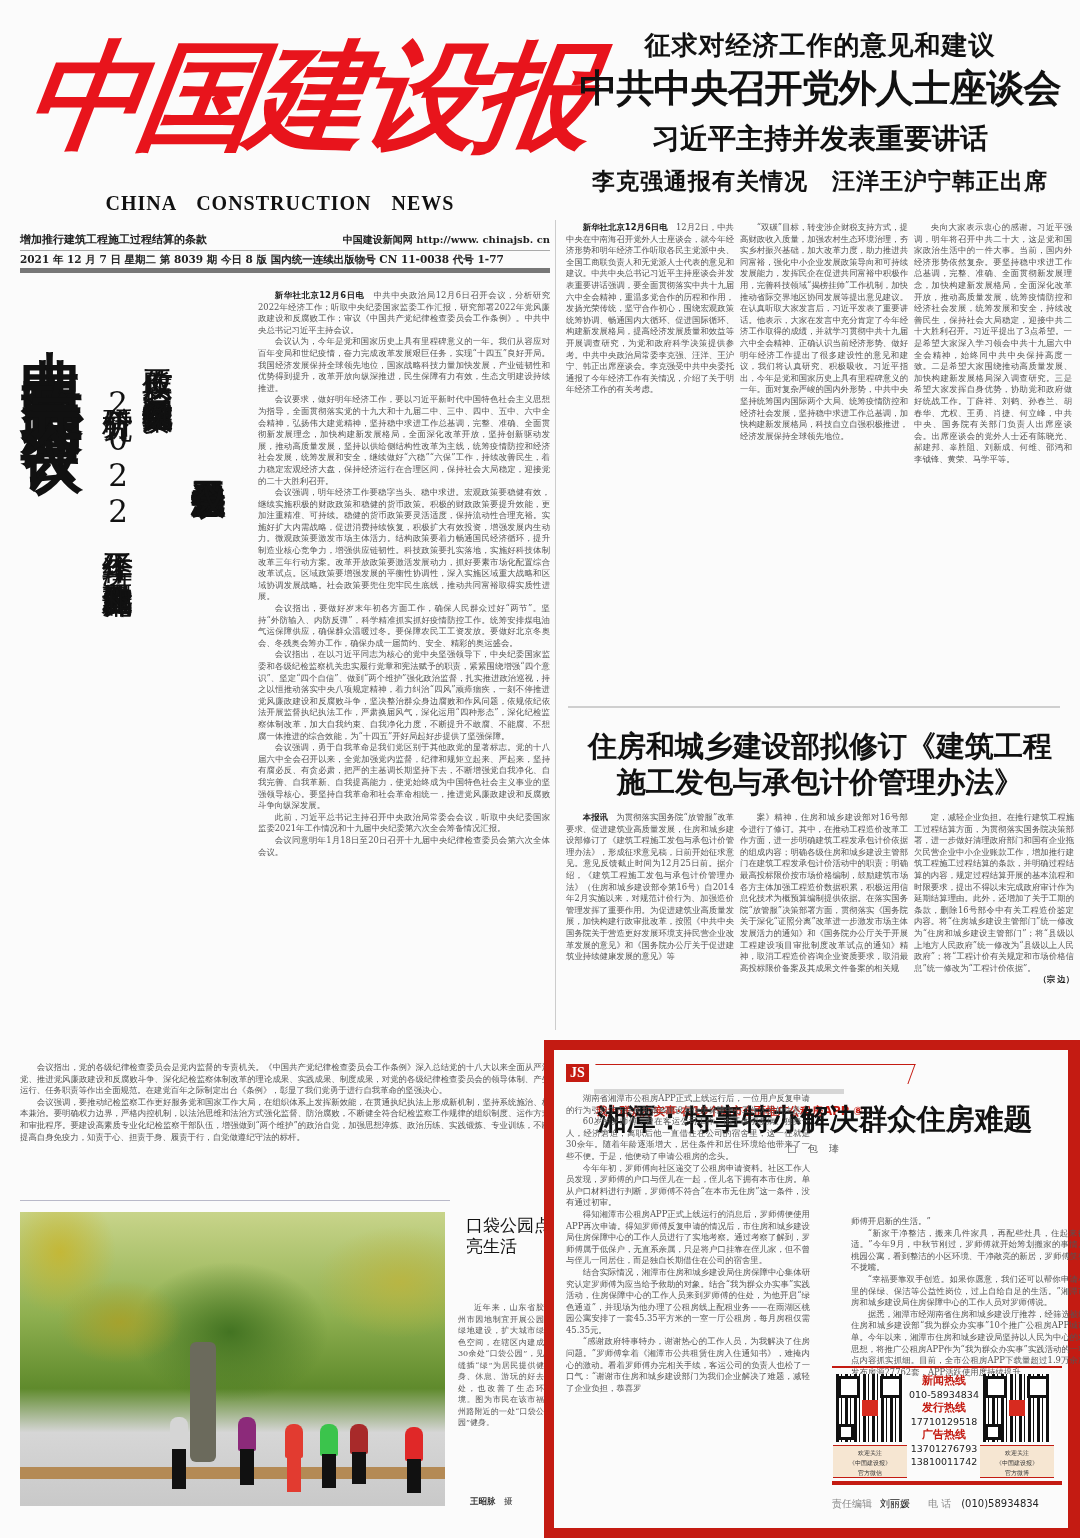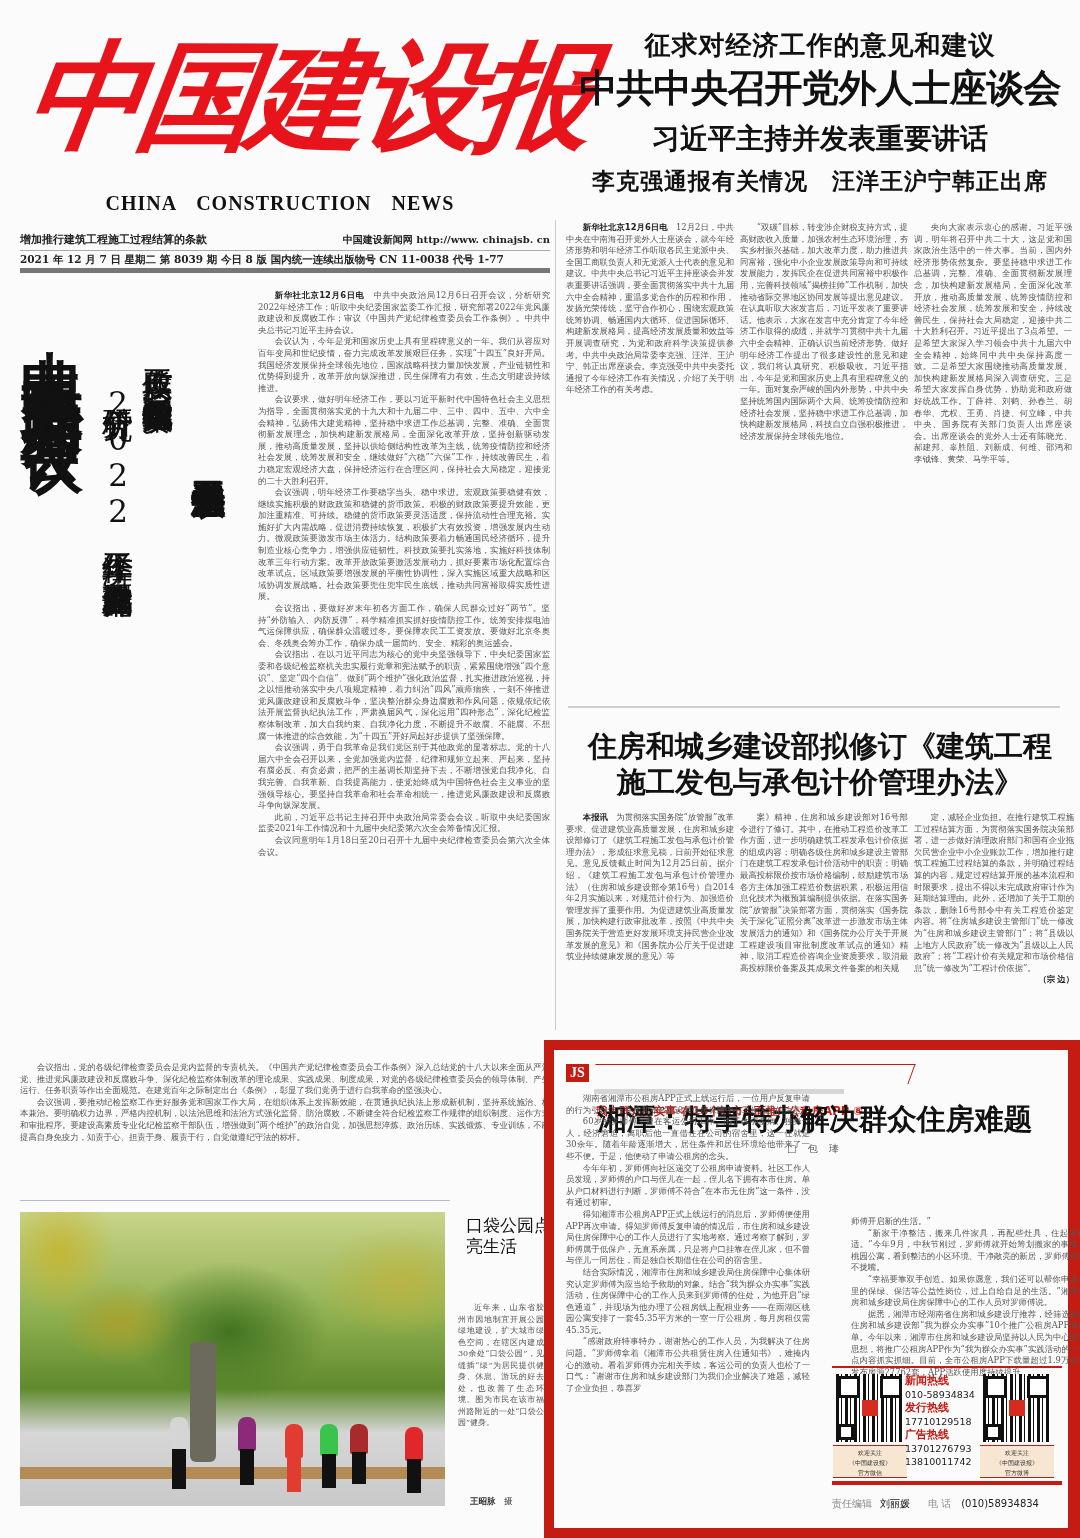--- a/index.html
+++ b/index.html
@@ -99,21 +99,21 @@
   .qr::before, .qr::after { content: ""; position: absolute; width: 16px; height: 16px; border: 3px solid #111; background: #fff; }
   .qr::before { left: 2px; top: 2px; }
   .qr::after { right: 2px; top: 2px; }
   .qr .corner { position: absolute; left: 2px; bottom: 2px; width: 16px; height: 16px; border: 3px solid #111; background: #fff; }
   .qr .logo { position: absolute; left: 26px; top: 26px; width: 16px; height: 16px; background: #d72b1f; }
   #qr-left { left: 836px; top: 1374px; }
   #qr-right { left: 983px; top: 1374px; }
   .qr-label { position: absolute; width: 74px; height: 33px; background: #f6e6d2; border-top: 1px solid #c41b12; border-bottom: 1px solid #c41b12; font-family: "DejaVu Sans", sans-serif; font-size: 6px; line-height: 10px; text-align: center; color: #333; padding-top: 2px; }
   #qr-label-left { left: 833px; top: 1445px; }
   #qr-label-right { left: 980px; top: 1445px; }
-  #hotlines { left: 905px; top: 1374px; width: 78px; text-align: left; }
+  #hotlines { left: 905px; top: 1374px; width: 78px; text-align: center; }
   #hotlines .t { font-family: "DejaVu Serif", serif; font-weight: bold; color: #c41b12; font-size: 11px; line-height: 14px; }
   #hotlines .n { font-family: "DejaVu Sans", sans-serif; font-size: 9.5px; color: #222; line-height: 13px; }
   #editor-line { left: 832px; top: 1497px; width: 232px; font-size: 10px; color: #888; white-space: nowrap; }
   #editor-line .name { color: #222; font-family: "DejaVu Sans", sans-serif; margin: 0 18px 0 8px; }
   #editor-line .phone { color: #222; font-family: "DejaVu Sans", sans-serif; margin-left: 10px; }
 </style>
 </head>
 <body>
 
 <div class="abs" id="masthead-logo">中国建设报</div>

